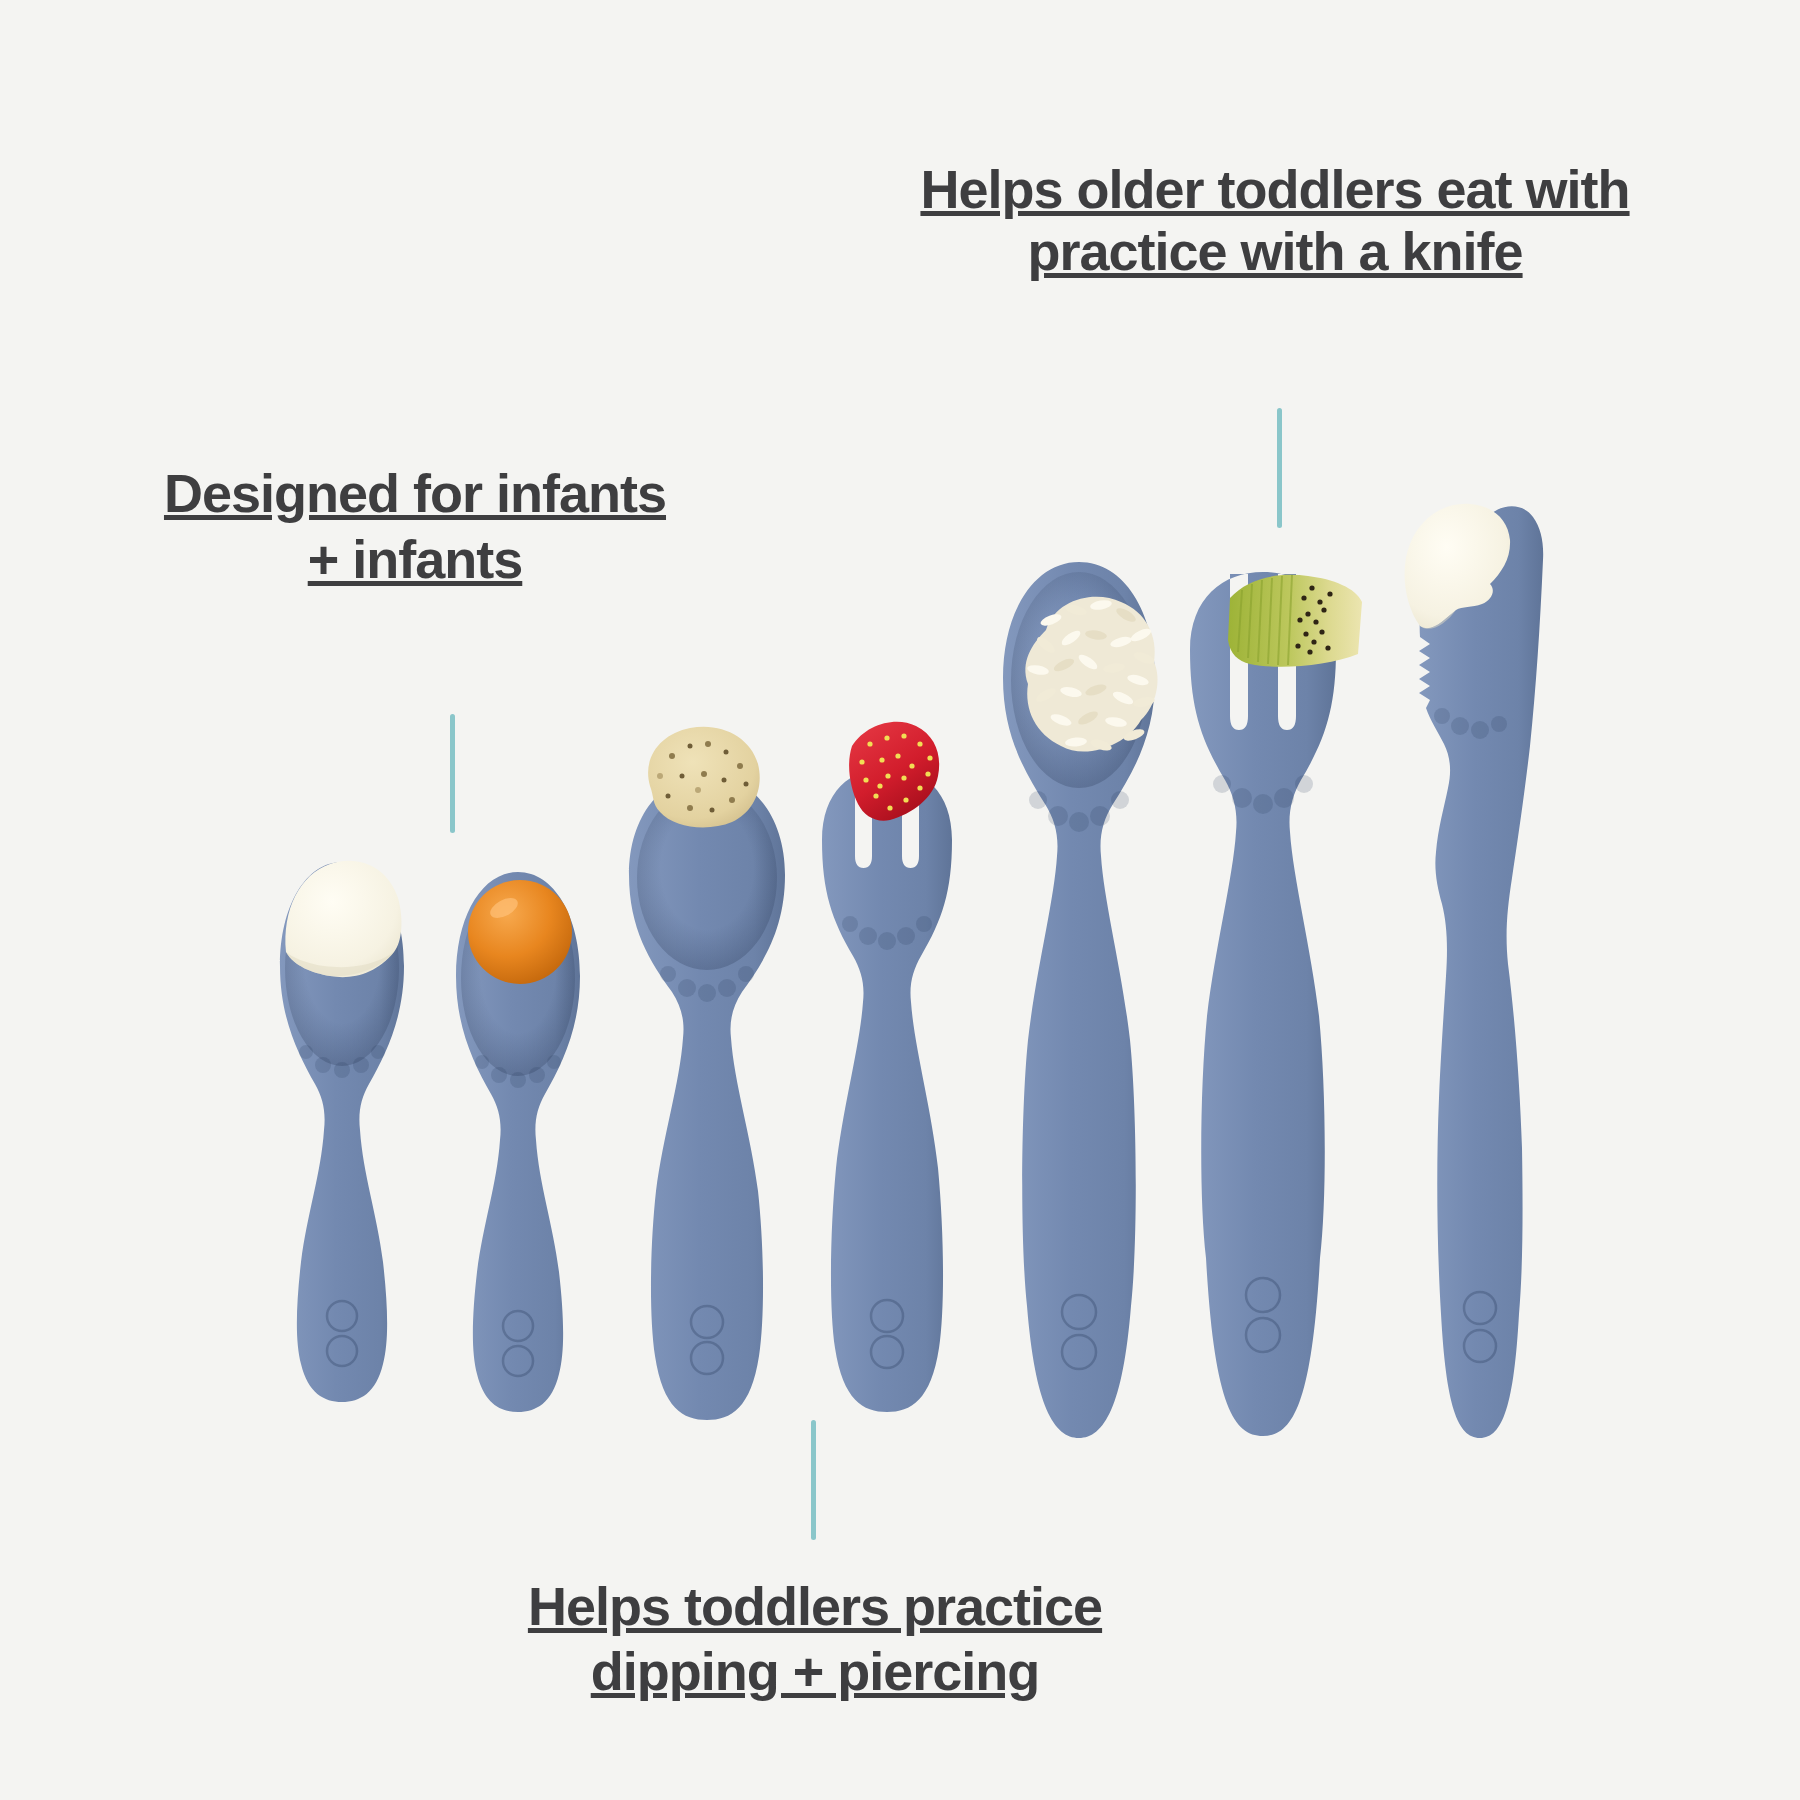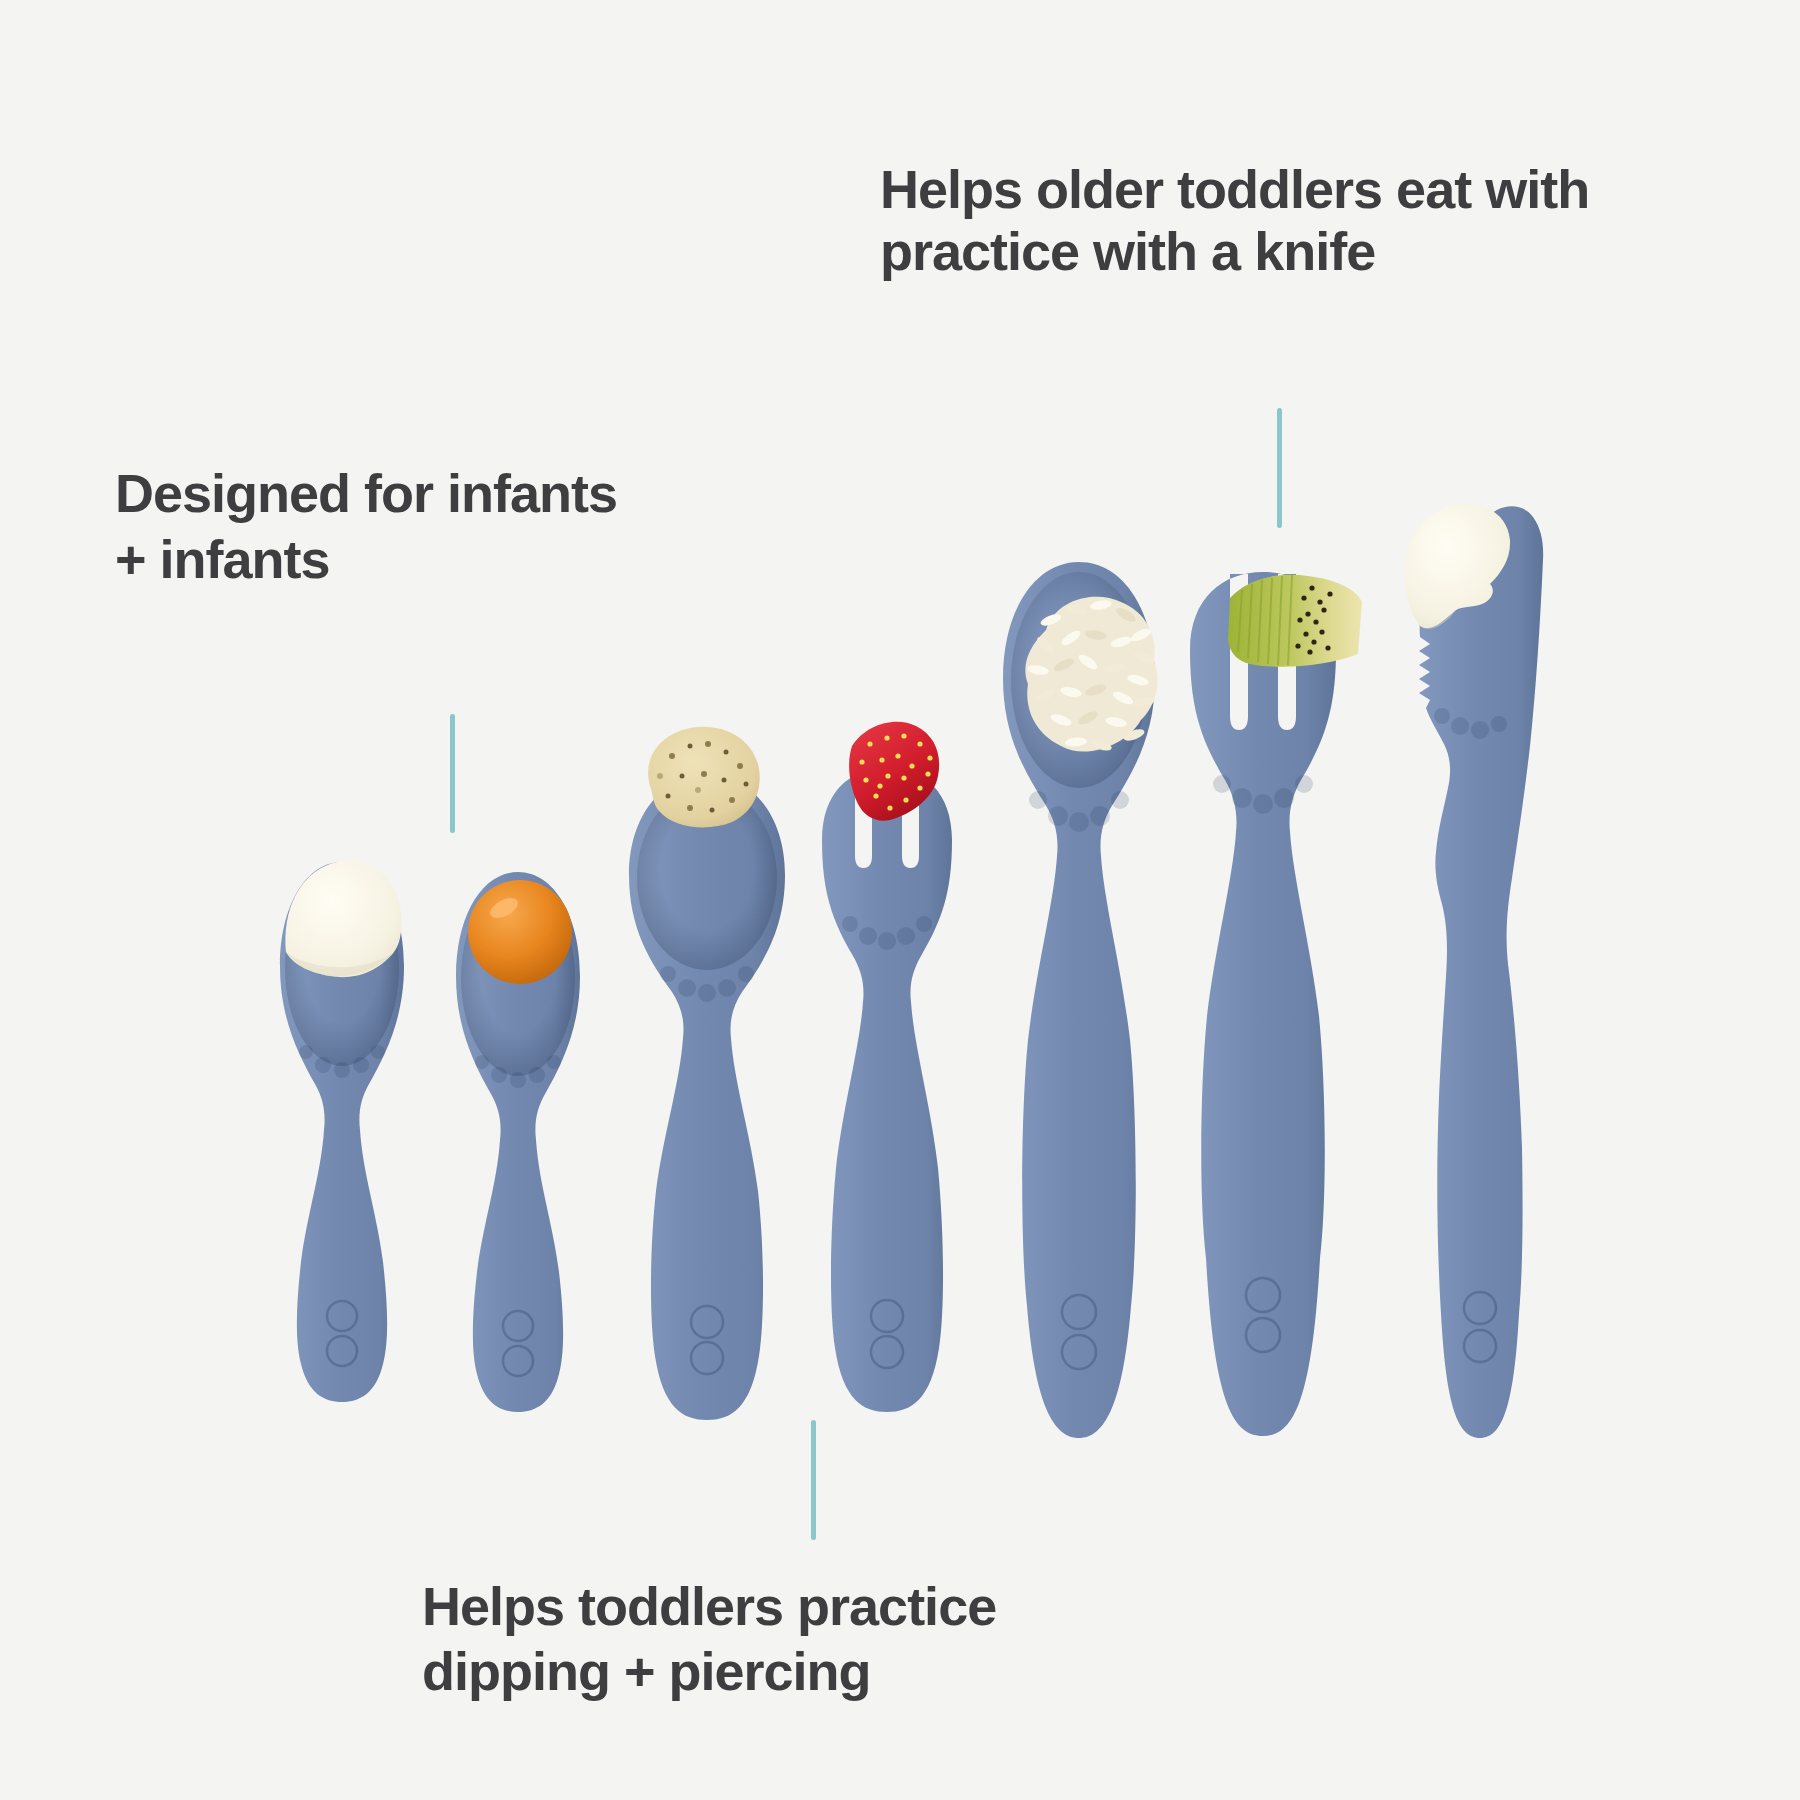--- a/index.html
+++ b/index.html
@@ -15,26 +15,27 @@
     position:relative;
     overflow:hidden;
   }
   .canvas{position:absolute;inset:0;}
   .note{
     position:absolute;
     color:var(--text-color);
     font-weight:700;
     font-size:54px;
     letter-spacing:-1px;
-    text-align:left;
+    text-align:center;
+    text-decoration:underline;
   }
   .note .line{white-space:nowrap;}
   .note-top{left:880px;top:158px;width:790px;line-height:62px;}
   .note-left{left:115px;top:460px;width:600px;line-height:66px;}
-  .note-bottom{left:422px;top:1574px;width:760px;line-height:65px;}
+  .note-bottom{left:435px;top:1574px;width:760px;line-height:65px;}
   .connector{
     position:absolute;
     width:5px;
     background:var(--connector-teal);
     border-radius:3px;
   }
   .conn-top{left:1277px;top:408px;height:120px;}
   .conn-left{left:450px;top:714px;height:119px;}
   .conn-bottom{left:811px;top:1420px;height:120px;}
   .utensil{position:absolute;}

